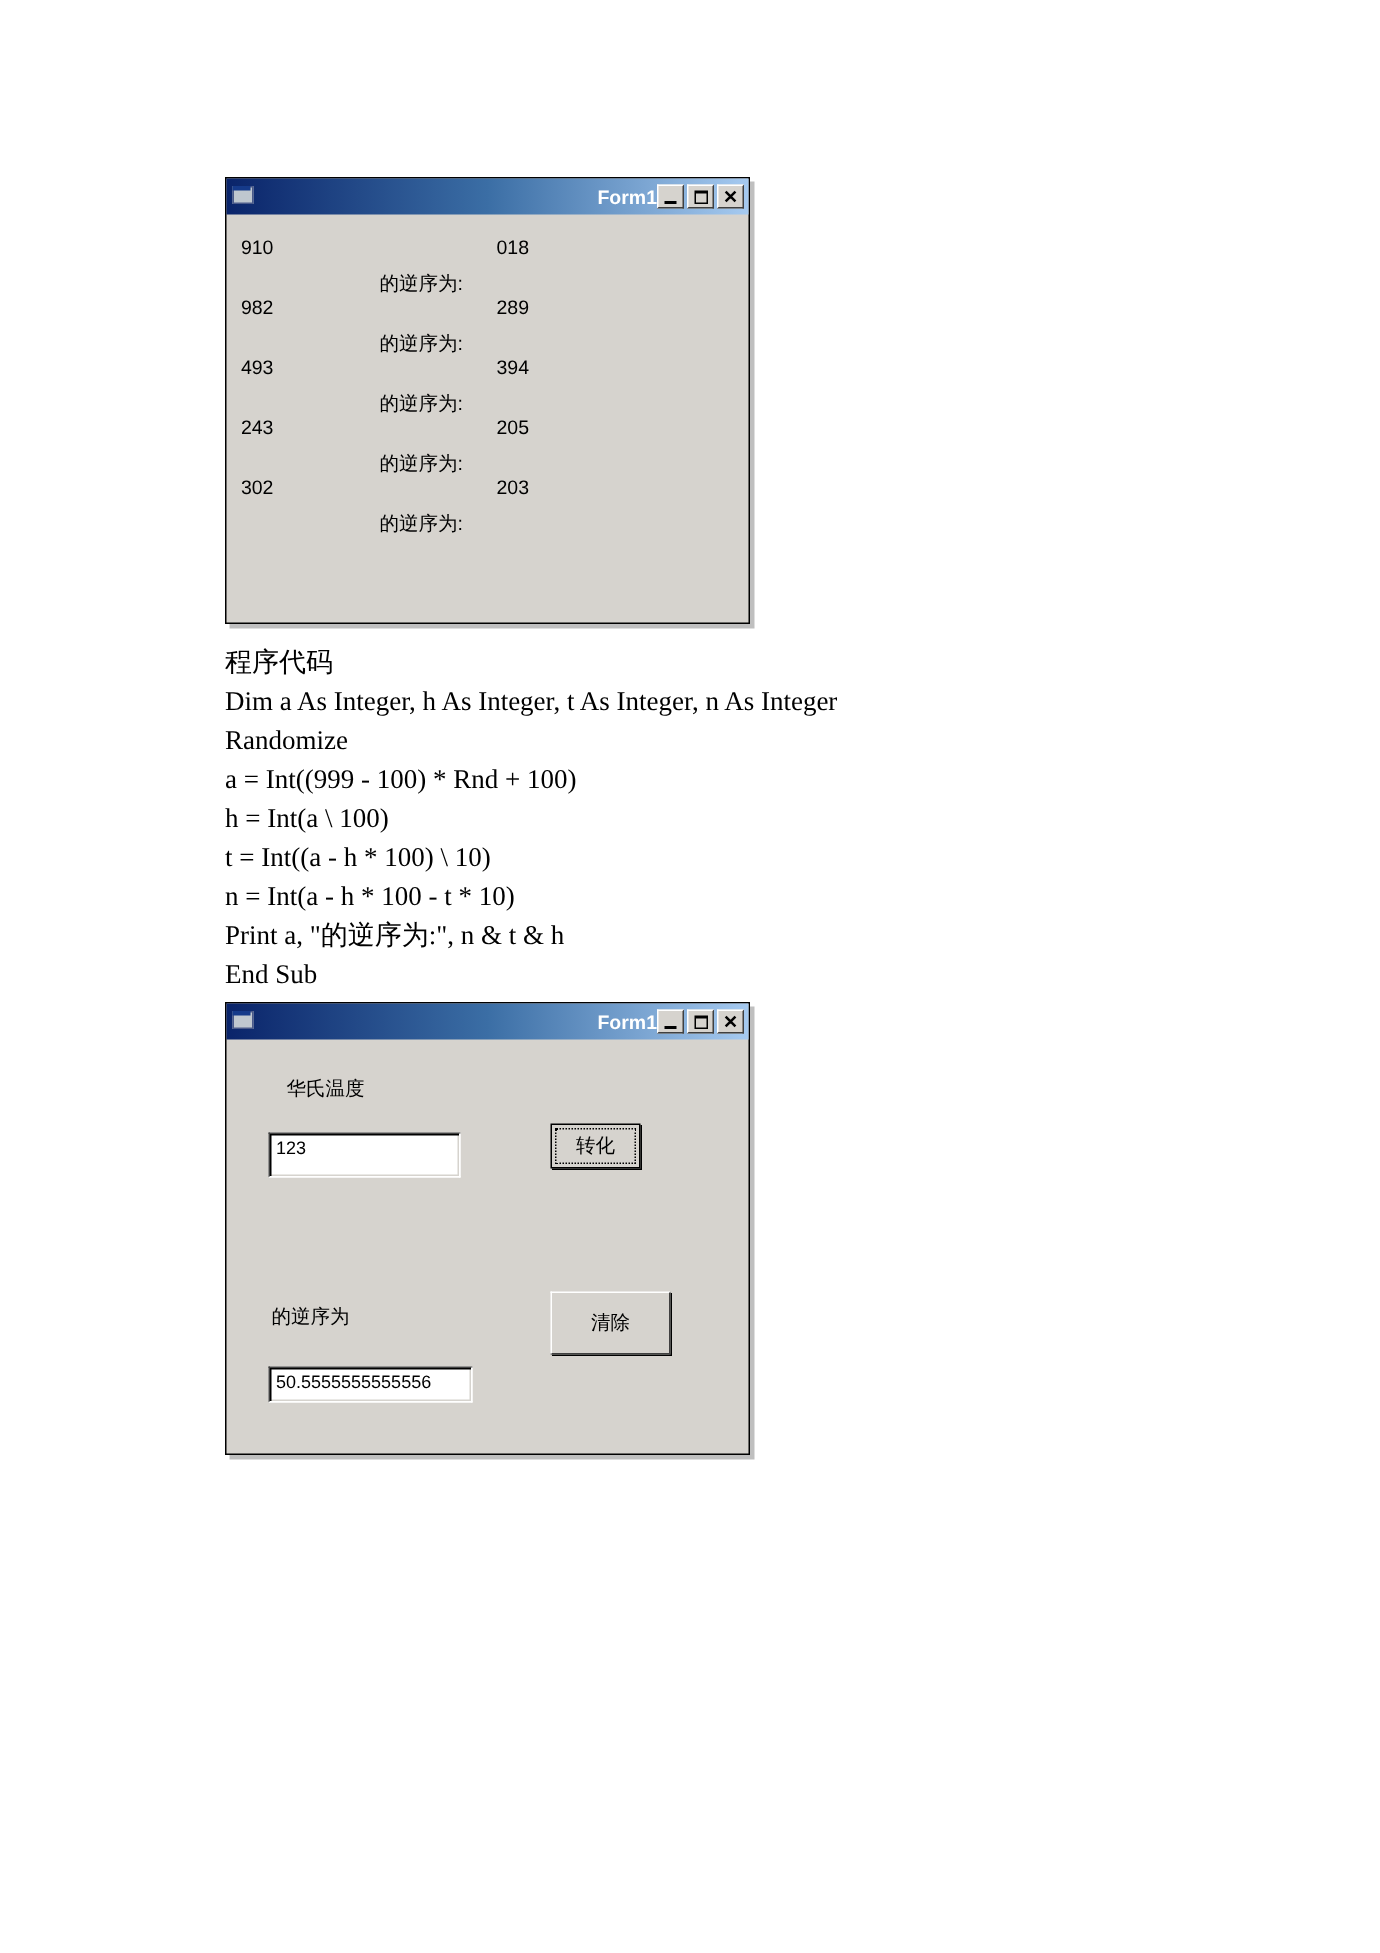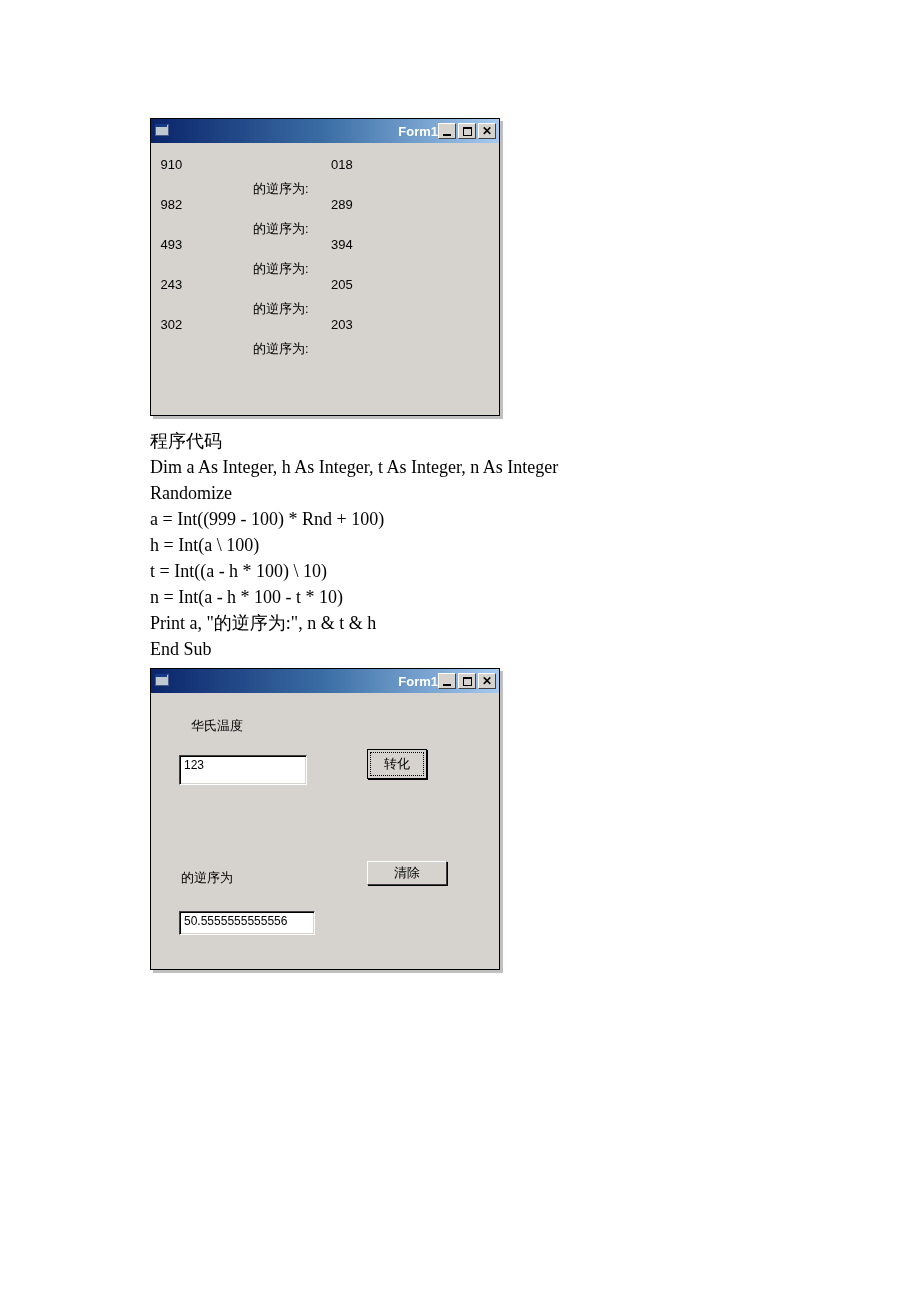--- a/index.html
+++ b/index.html
@@ -175,21 +175,21 @@
       align-items: center;
       justify-content: center;
       box-sizing: border-box;
     }
     .btn-convert {
       left: 216px; top: 56px; width: 60px; height: 30px;
       outline: 1px dotted #000;
       outline-offset: -4px;
       border: 1px solid #000;
     }
-    .btn-clear { left: 216px; top: 168px; width: 80px; height: 24px; }
+    .btn-clear { left: 216px; top: 168px; width: 80px; height: 42px; }
   </style>
 </head>
 <body>
 
 <div class="page">
 
   <div class="win win1">
     <div class="titlebar">
       <span class="vb-icon"></span>
       <span class="title-text">Form1</span>

